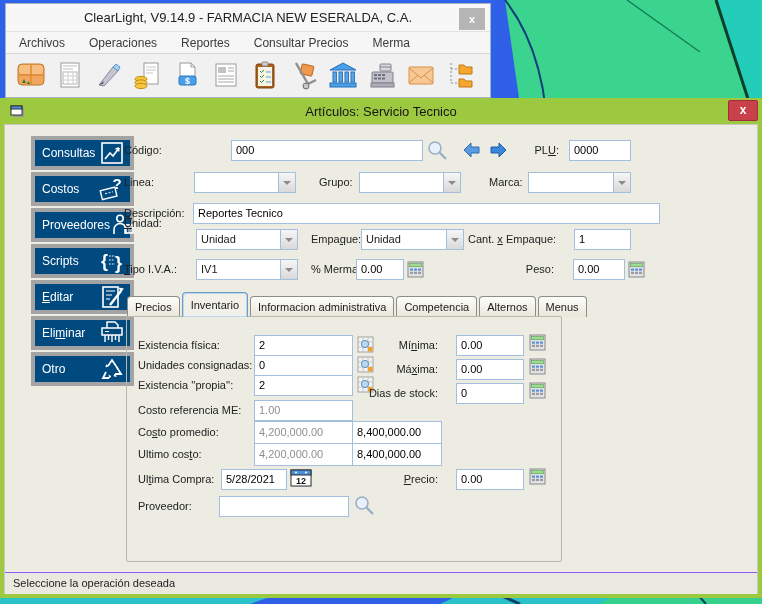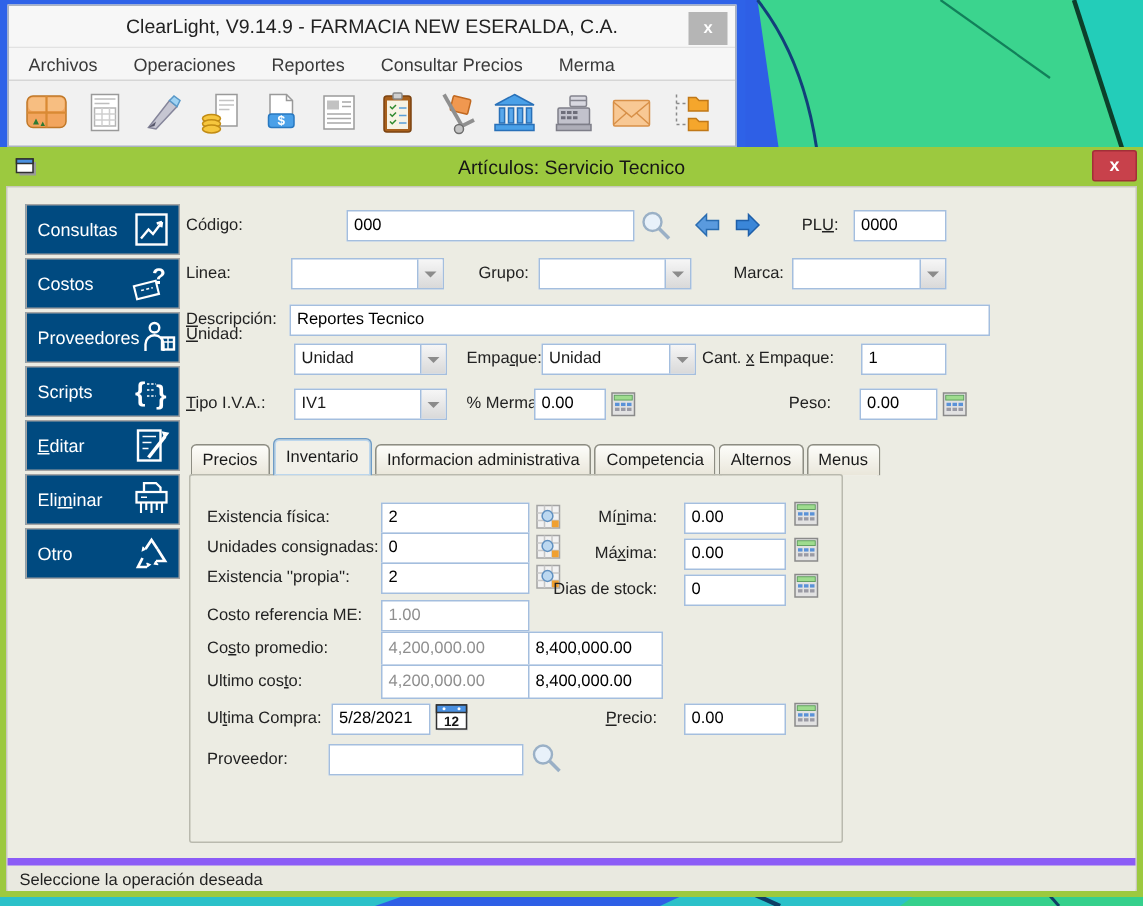--- a/index.html
+++ b/index.html
@@ -18,41 +18,41 @@
   #toolbar{height:42px;background:#f1f1f1;display:flex;align-items:center;gap:9px;padding:0 10px}
   .tbico{width:30px;height:30px;flex:0 0 auto;cursor:pointer}
 
   
   #dlg{position:absolute;left:0;top:98px;width:762px;height:500px;background:#9cc93f;padding:0 4px 4px}
   #dlg-title{height:26px;position:relative;display:flex;align-items:center;justify-content:center;font-size:13px;color:#161616}
   #dlg-title .wicon{position:absolute;left:6px;top:5px}
   #dlg-close{position:absolute;right:0;top:2px;width:30px;height:21px;background:#c8414b;border:1px solid #a22f38;color:#fff;font-weight:bold;font-size:12px;text-align:center;line-height:19px;border-radius:2px;cursor:pointer}
   #dlg-body{position:relative;width:754px;height:470px;background:#ecece3;border:1px solid #c9c9bd}
 
-  .side-btn{position:absolute;left:12px;width:103px;height:34px;background:#004a80;border:1px solid #a3a3a3;color:#fff;font-size:12px;display:flex;align-items:center;justify-content:space-between;padding:0 5px 0 7px;cursor:pointer}
+  .side-btn{position:absolute;left:26px;width:103px;height:34px;background:#004a80;border:4px solid #a3a3a3;color:#fff;font-size:12px;display:flex;align-items:center;justify-content:space-between;padding:0 5px 0 7px;cursor:pointer}
   .side-btn svg{flex:0 0 auto}
 
   .lbl{position:absolute;white-space:nowrap;color:#222}
   .lbl.r{text-align:right}
   .fld{position:absolute;height:21px;background:#fff;border:1px solid #a4bede;padding:3px 4px 0;color:#000;white-space:nowrap;overflow:hidden;cursor:text}
   .fld.num{text-align:left}
   .fld.gray{color:#8f8f8f}
   .fld.tall{height:23px;padding-top:4px}
   .dd{position:absolute;height:21px;background:#fff;border:1px solid #a4bede;display:flex;cursor:default}
   .dd span{flex:1;padding:3px 4px 0;overflow:hidden;white-space:nowrap}
   .dd i{width:17px;border-left:1px solid #a4bede;background:linear-gradient(#f6f6f6,#d9d9d9);position:relative;display:block}
   .dd i::after{content:"";position:absolute;left:4px;top:8px;border:4px solid transparent;border-top-color:#8b8b8b}
 
   #tabbar{position:absolute;left:122px;top:164px;height:28px;display:flex;align-items:flex-end}
   .tab{position:relative;margin-right:2px;padding:4px 7px;background:linear-gradient(#fdfdfa,#e9e6da);border:1px solid #8d8d83;border-bottom:none;border-radius:4px 4px 0 0;font-size:11px;cursor:pointer}
   .tab.active{background:#f1f0e9;border-color:#6f9cc6;box-shadow:inset 0 0 0 1px #bcd6ec;padding:6px 8px;z-index:2}
 
   .grp{position:absolute;border:1px solid #b9b9ae;border-radius:2px;background:transparent}
 
-  #statusbar{position:absolute;left:0;top:447px;width:752px;height:22px;background:#e9e9e0;border-top:5px solid #8b5cf6;line-height:21px;padding-left:8px;color:#222}
+  #statusbar{position:absolute;left:0;top:447px;width:752px;height:22px;background:#e9e9e0;border-top:1px solid #8b5cf6;line-height:21px;padding-left:8px;color:#222}
 
   .ico{position:absolute;cursor:pointer}
 </style>
 </head>
 <body>
 
 <svg class="abs" style="left:0;top:0" width="762" height="604" viewBox="0 0 762 604">
   <rect width="762" height="604" fill="#2e5fe6"></rect>
   <polygon points="560,0 762,0 762,604 500,604" fill="#2bc1c9"></polygon>
   <polygon points="505,0 715,0 762,140 762,300 535,210" fill="#3bd48e"></polygon>

